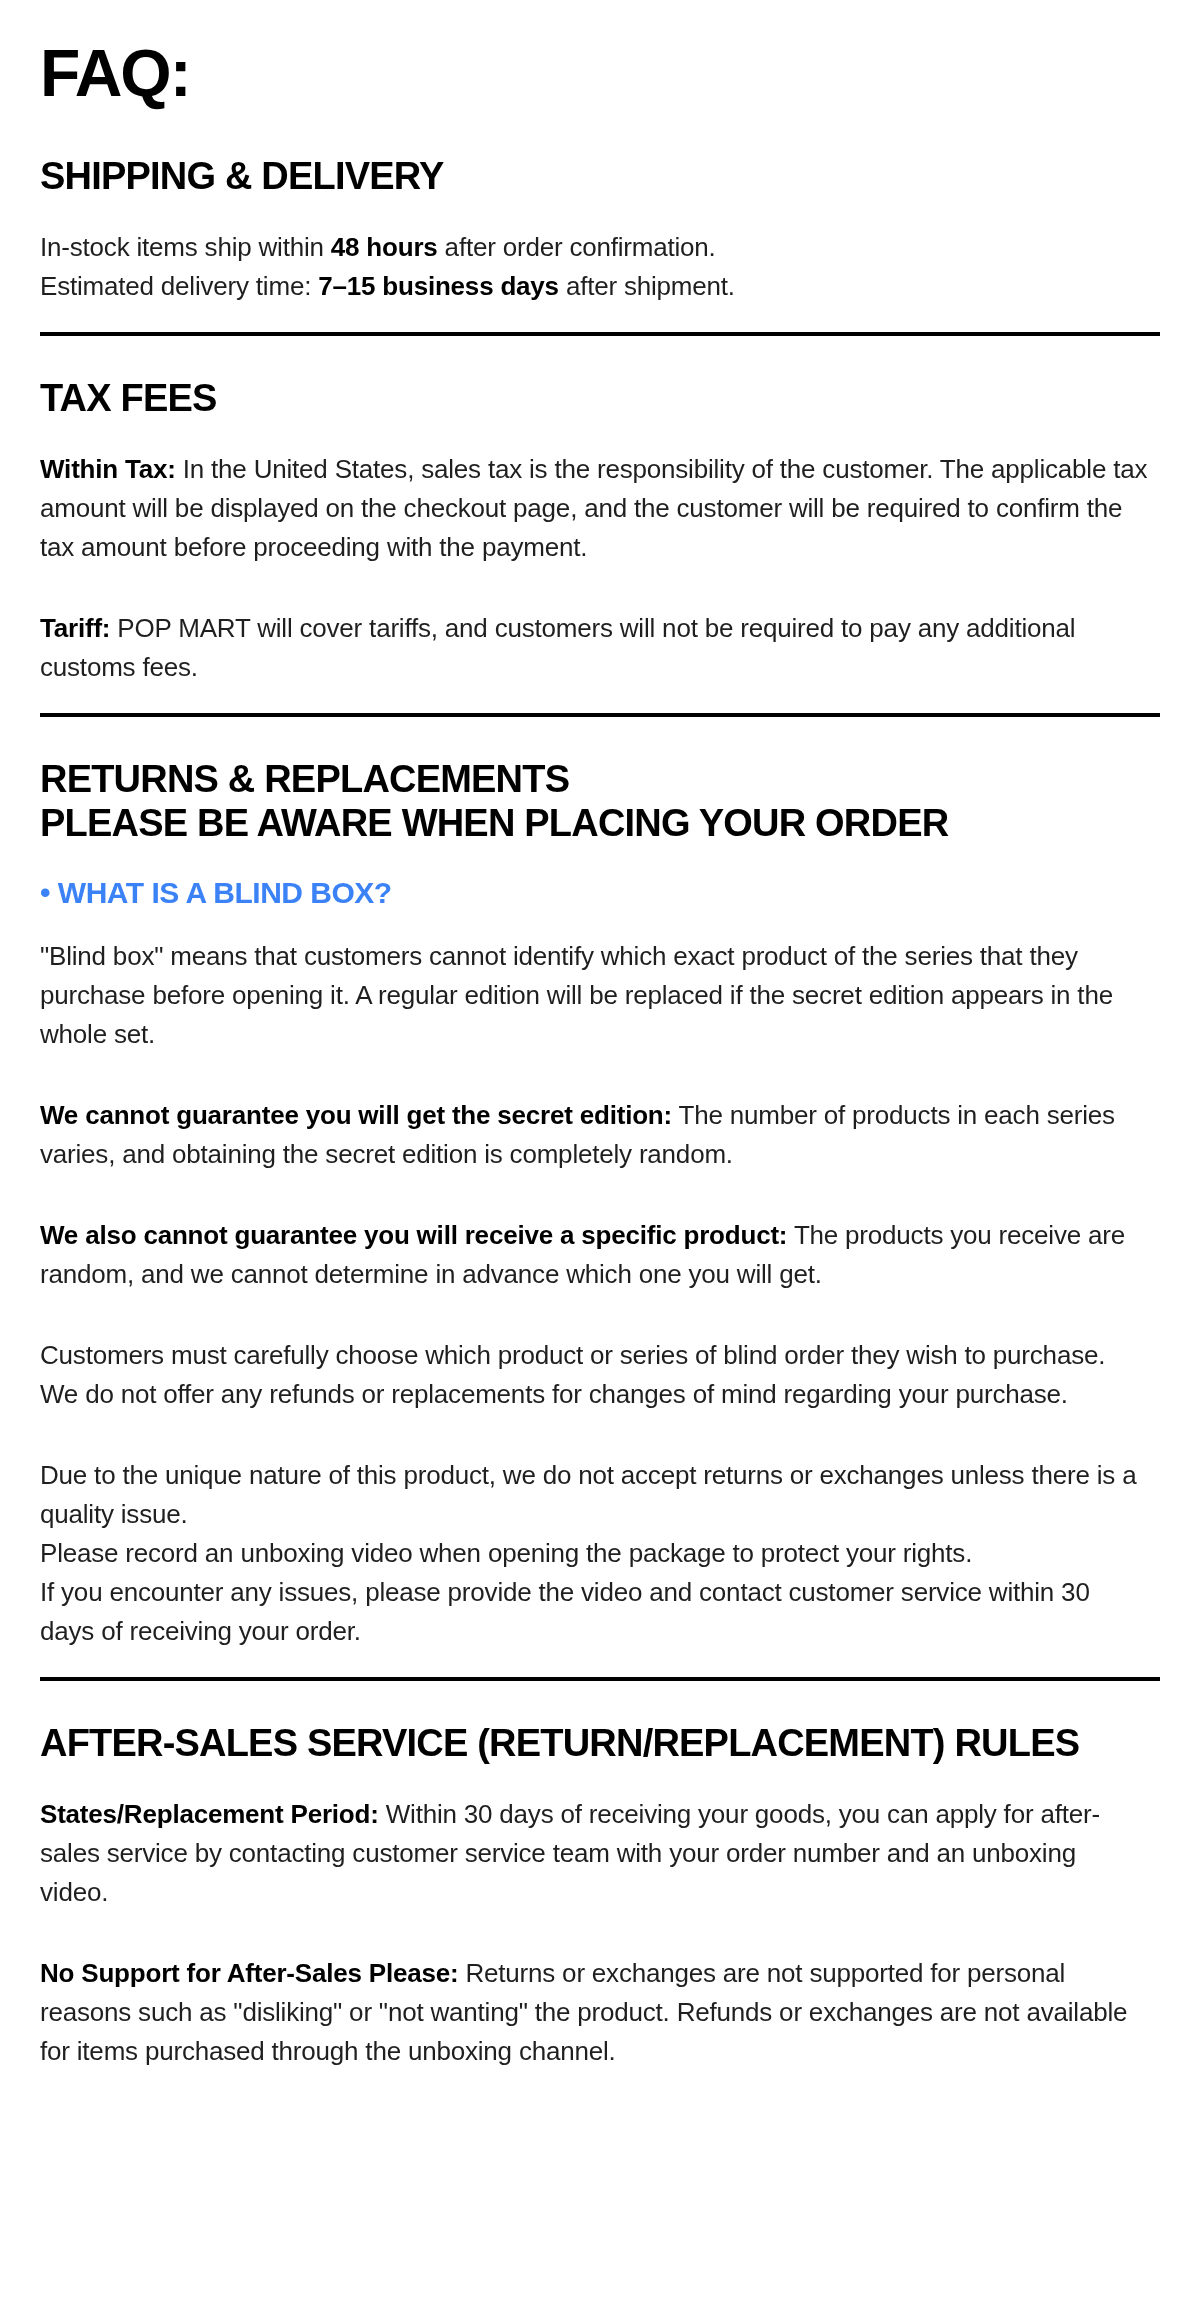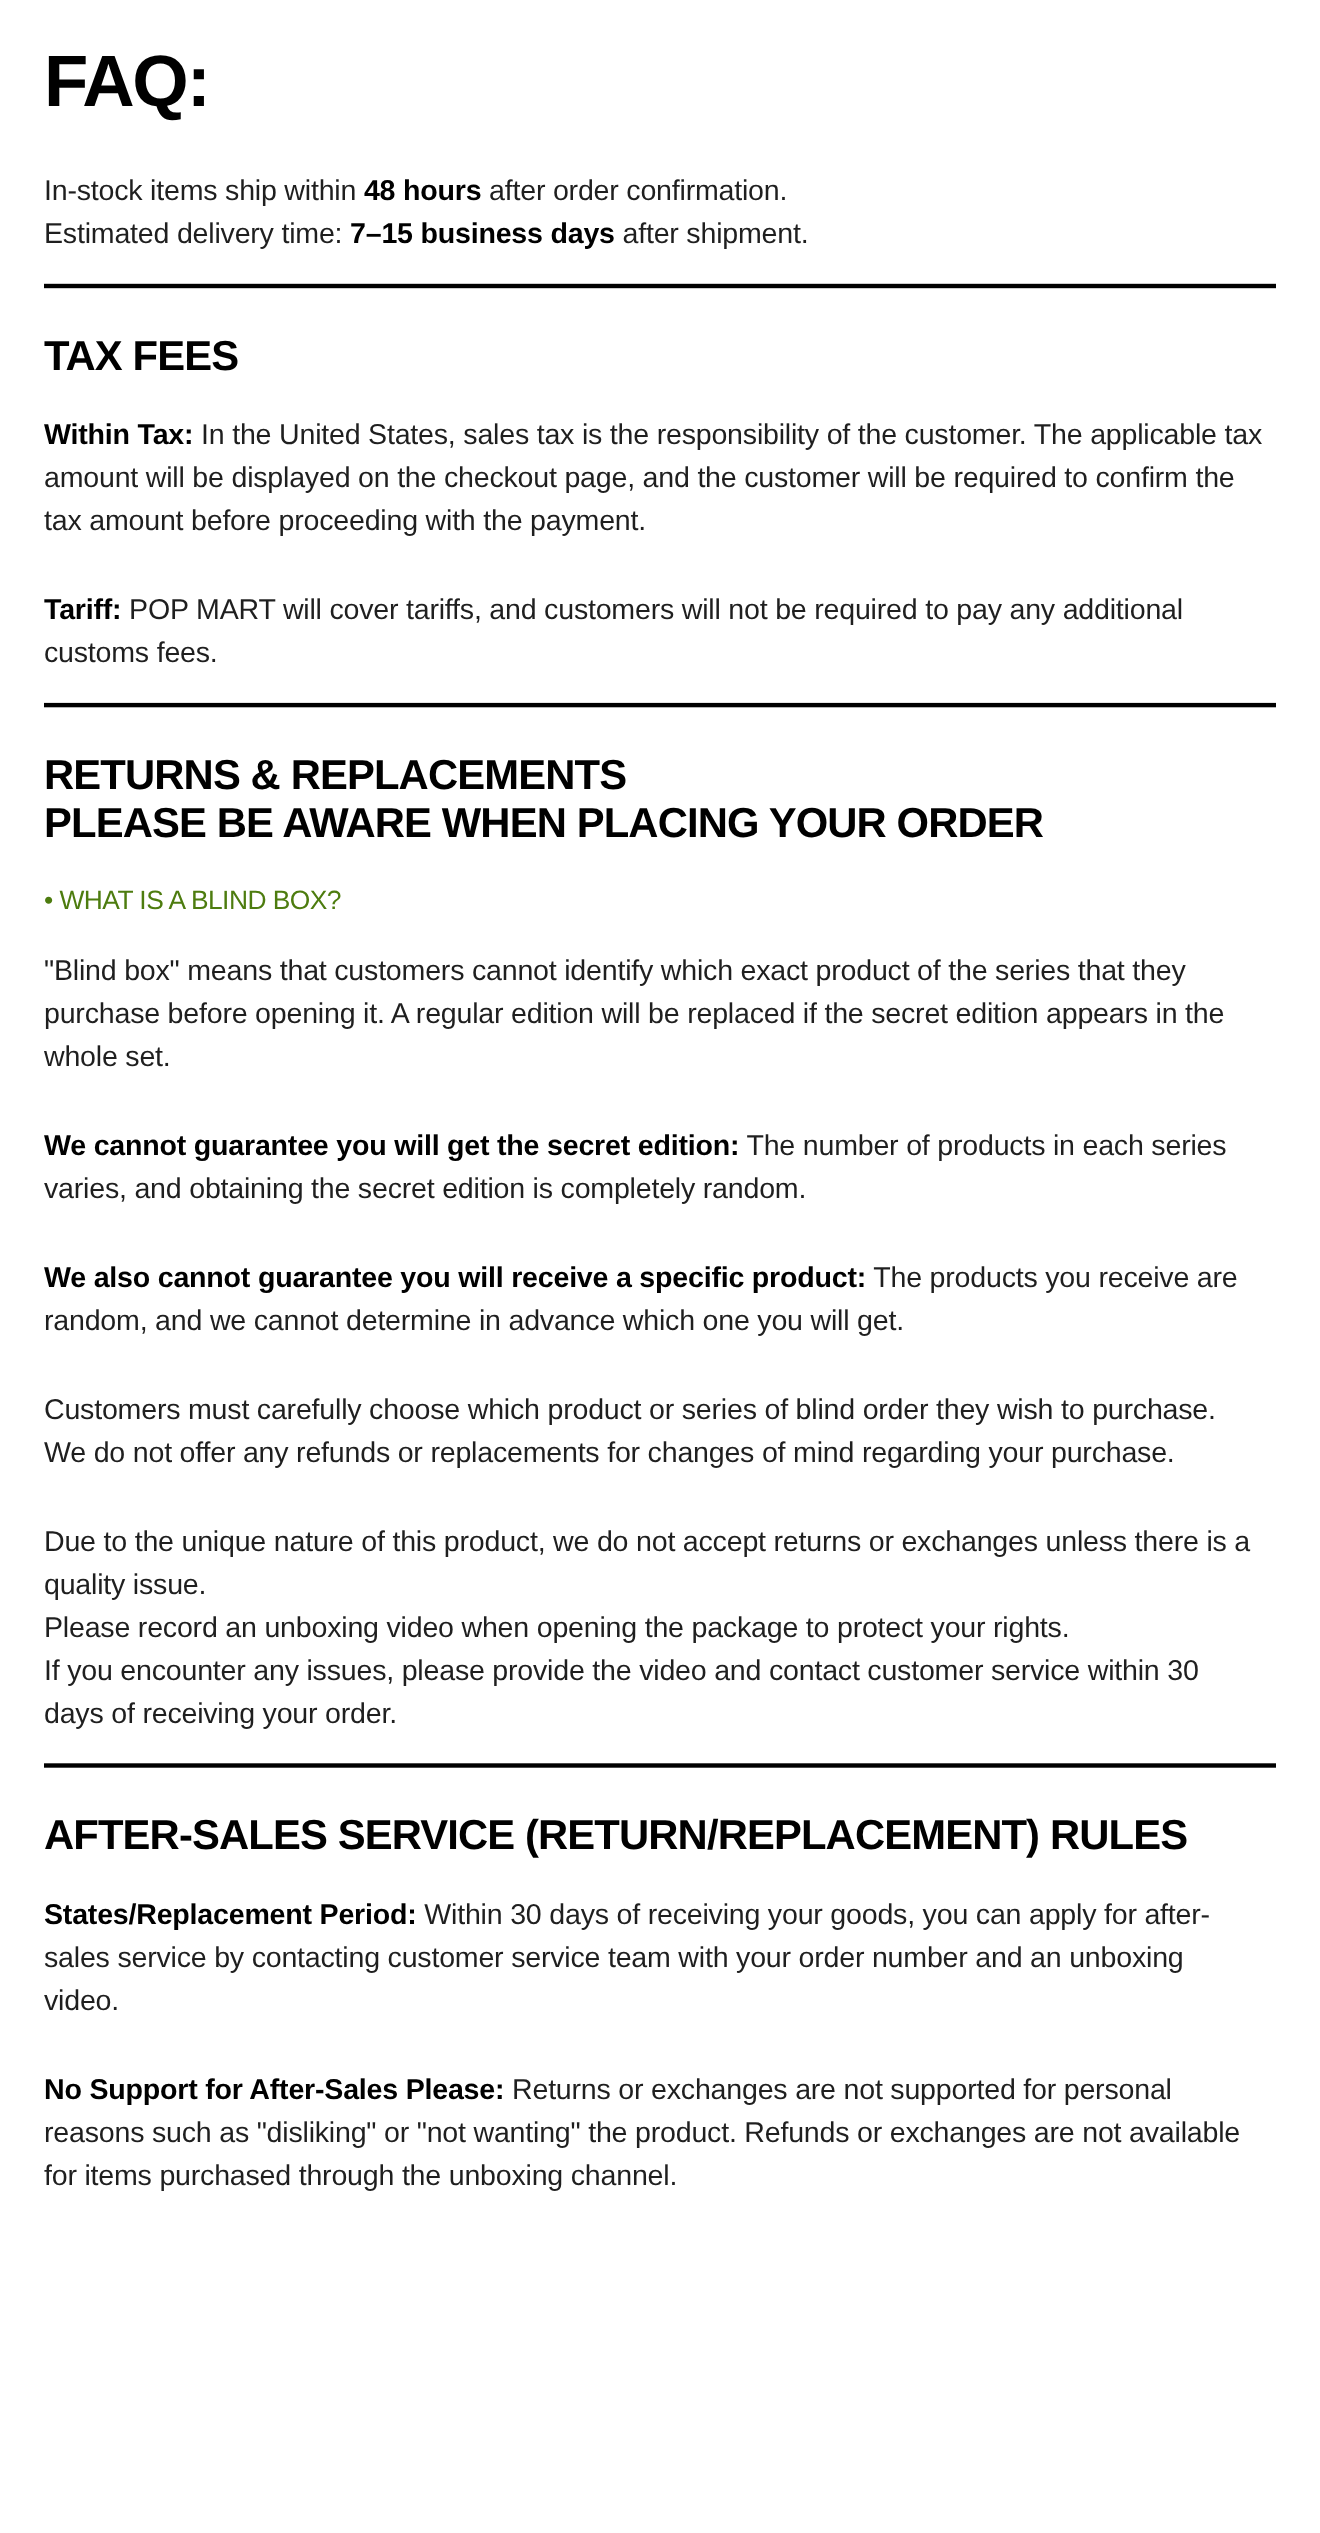--- a/index.html
+++ b/index.html
@@ -30,25 +30,25 @@
   .h2 {
     font-size: 38px;
     line-height: 44px;
     font-weight: 700;
     letter-spacing: -0.8px;
     color: #000000;
     margin: 0 0 30px 0;
     white-space: pre-line;
   }
   .h3 {
-    font-size: 24px;
+    font-size: 30px;
     line-height: 36px;
-    font-weight: 400;
+    font-weight: 700;
     letter-spacing: -0.5px;
-    color: #4d7c0f;
+    color: #3b82f6;
     margin: 0 0 26px 0;
   }
   .p {
     font-size: 26px;
     line-height: 39px;
     font-weight: 400;
     letter-spacing: -0.2px;
     color: #1f1f1f;
     margin: 0 10px 42px 0;
     white-space: pre-line;
@@ -66,20 +66,21 @@
   .section { display: block; }
 </style>
 </head>
 <body>
 
 <div class="page">
 
   <h1 class="h1">FAQ:</h1>
 
   <section class="section">
+    <h2 class="h2">SHIPPING &amp; DELIVERY</h2>
     <p class="p"><span>In-stock items ship within </span><span class="b">48 hours</span><span> after order confirmation.
 Estimated delivery time: </span><span class="b">7–15 business days</span><span> after shipment.</span></p>
   </section>
 
   <hr class="divider">
 
   <section class="section">
     <h2 class="h2">TAX FEES</h2>
     <p class="p"><span class="b">Within Tax:</span><span> In the United States, sales tax is the responsibility of the customer. The applicable tax amount will be displayed on the checkout page, and the customer will be required to confirm the tax amount before proceeding with the payment.</span></p>
     <p class="p"><span class="b">Tariff:</span><span> POP MART will cover tariffs, and customers will not be required to pay any additional customs fees.</span></p>

